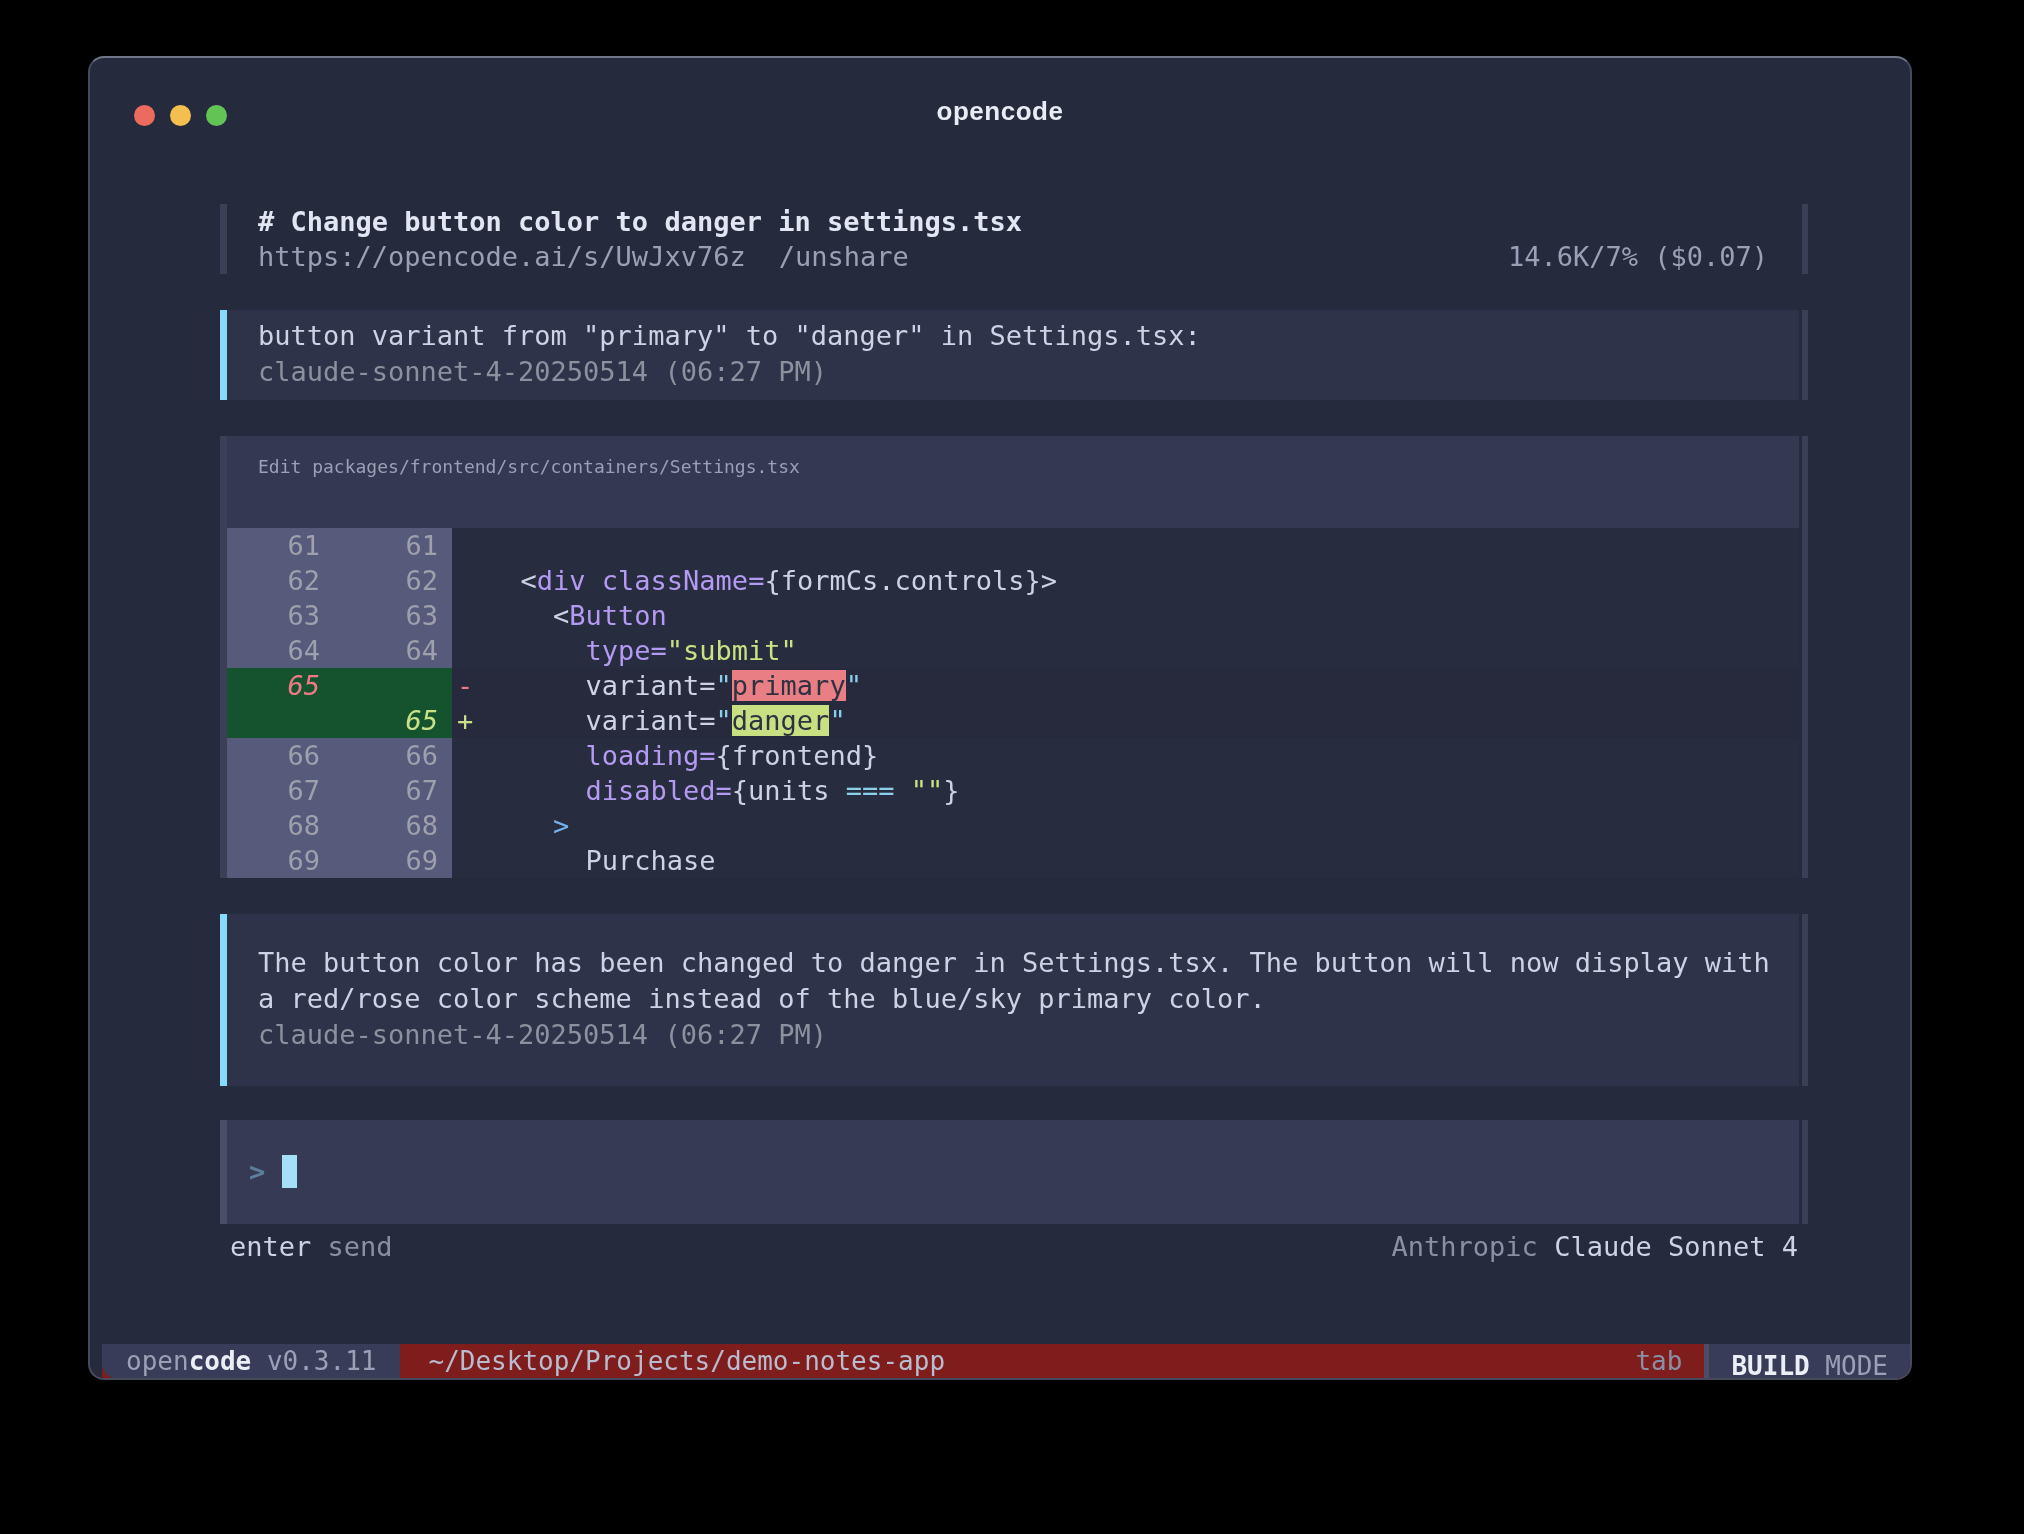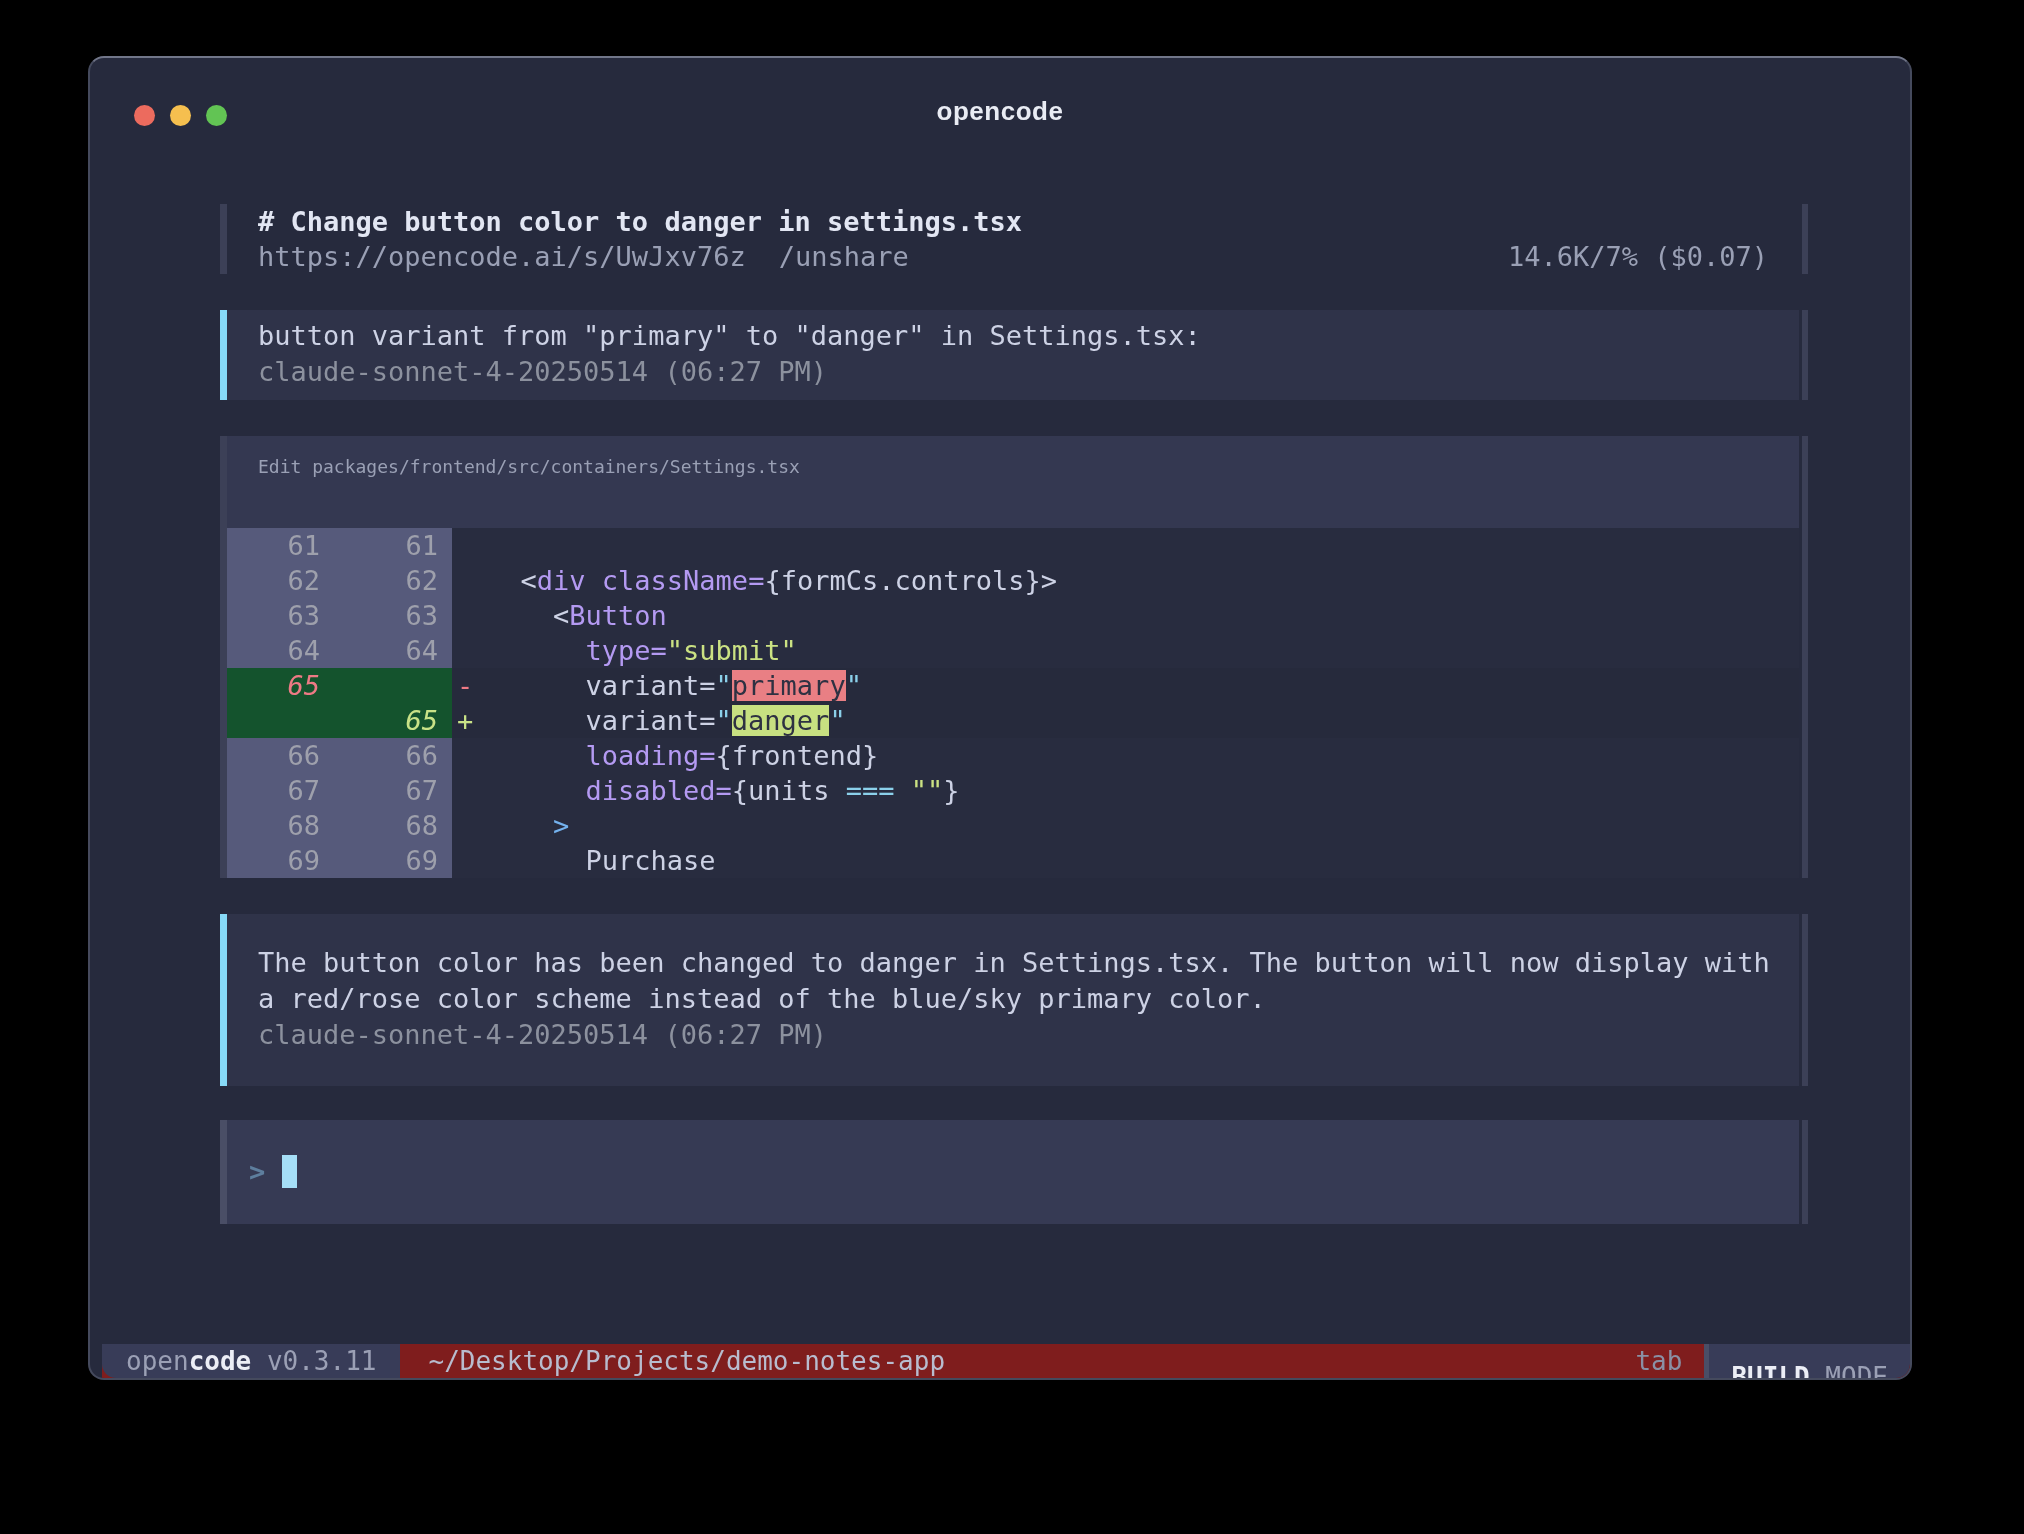--- a/index.html
+++ b/index.html
@@ -64,21 +64,21 @@
   .prompt{ font-size:27px; color:#5E7E9E; font-weight:bold; }
   .cursor{ display:inline-block; width:15px; height:33px; background:#A5DEF7; margin-left:17px; }
   
   .helper{ margin-top:5px; padding:0 10px 0 10px; display:flex; font-size:27px; line-height:36px; white-space:pre; }
   .h-light{ color:#CDD2E5; } .h-dim{ color:#8A90A4; }
   .helper .right{ margin-left:auto; }
   
   .statusbar{ position:absolute; left:12px; right:0; bottom:0; height:34px; background:#7f1d1d; display:flex; align-items:stretch; font-size:26px; line-height:34px; white-space:pre; }
   .chip{ background:#383C58; padding:0 24px; }
   .chip.left{ border-radius:0 0 0 14px; }
-  .chip.right{ border-radius:0 0 14px 0; padding:16px 22px; }
+  .chip.right{ border-radius:0 0 14px 0; padding:5px 22px; }
   .sb-dim{ color:#9BA0B5; } .sb-bold{ color:#ECEEF6; font-weight:bold; }
   .sb-path{ color:#B8BCCE; margin-left:28px; }
   .sb-spacer{ flex:1 1 auto; }
   .sb-tab{ color:#8A90A4; margin-right:22px; }
   .sb-div{ width:5px; background:#4A4E66; }
 </style>
 </head>
 <body>
 
 <div class="window">
@@ -152,20 +152,24 @@
       <div class="lbar inputbar"></div>
       <div class="body">
         <div class="prompt-line">
           <span class="prompt">&gt;</span>
           <span class="cursor"></span>
         </div>
       </div>
       <div class="rbar"></div>
     </div>
 
+    <div class="helper">
+      <span class="h-light">enter</span><span class="h-dim"> </span><span class="h-dim">send</span>
+      <span class="right"><span class="h-dim">Anthropic</span><span> </span><span class="h-light">Claude Sonnet 4</span></span>
+    </div>
 
   </div>
 
   <div class="statusbar">
     <div class="chip left"><span class="sb-dim">open</span><span class="sb-bold">code</span><span class="sb-dim"> v0.3.11</span></div>
     <div class="sb-path">~/Desktop/Projects/demo-notes-app</div>
     <div class="sb-spacer"></div>
     <div class="sb-tab">tab</div>
     <div class="sb-div"></div>
     <div class="chip right"><span class="sb-bold">BUILD</span><span class="sb-dim"> MODE</span></div>

